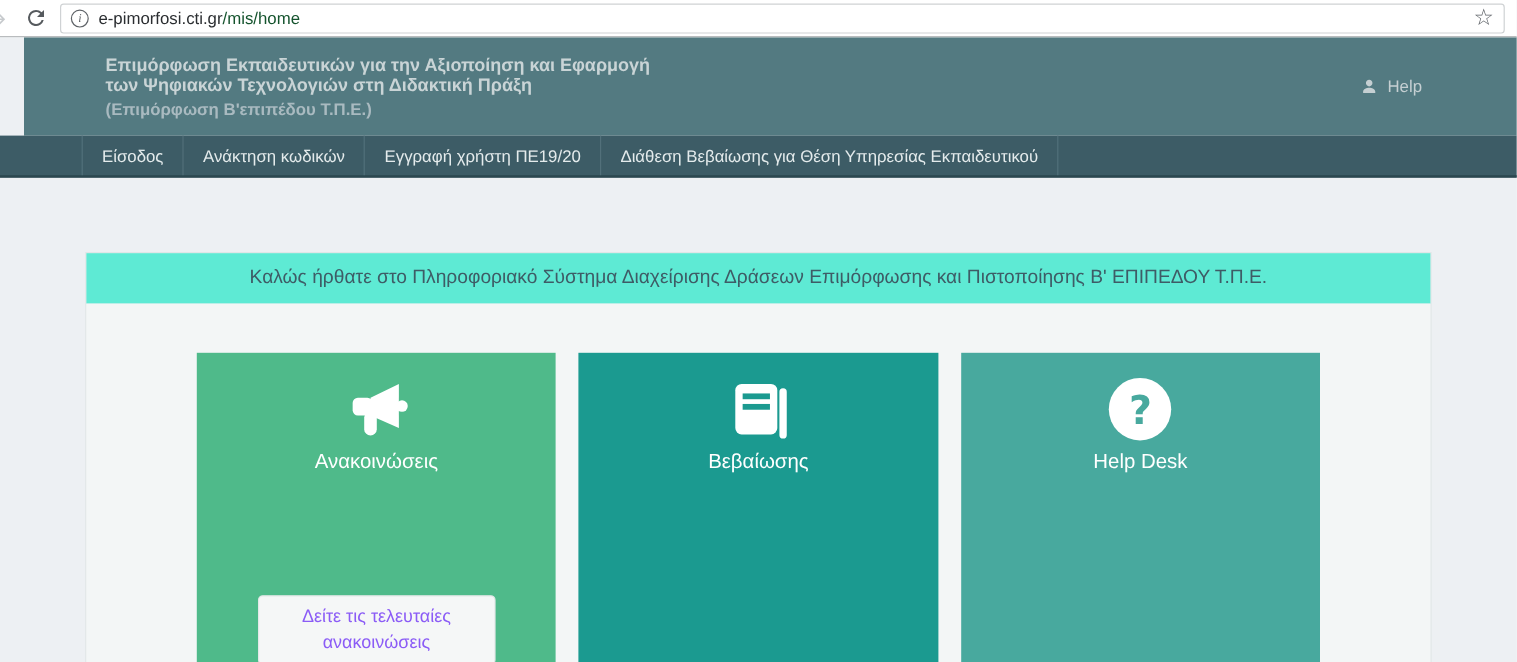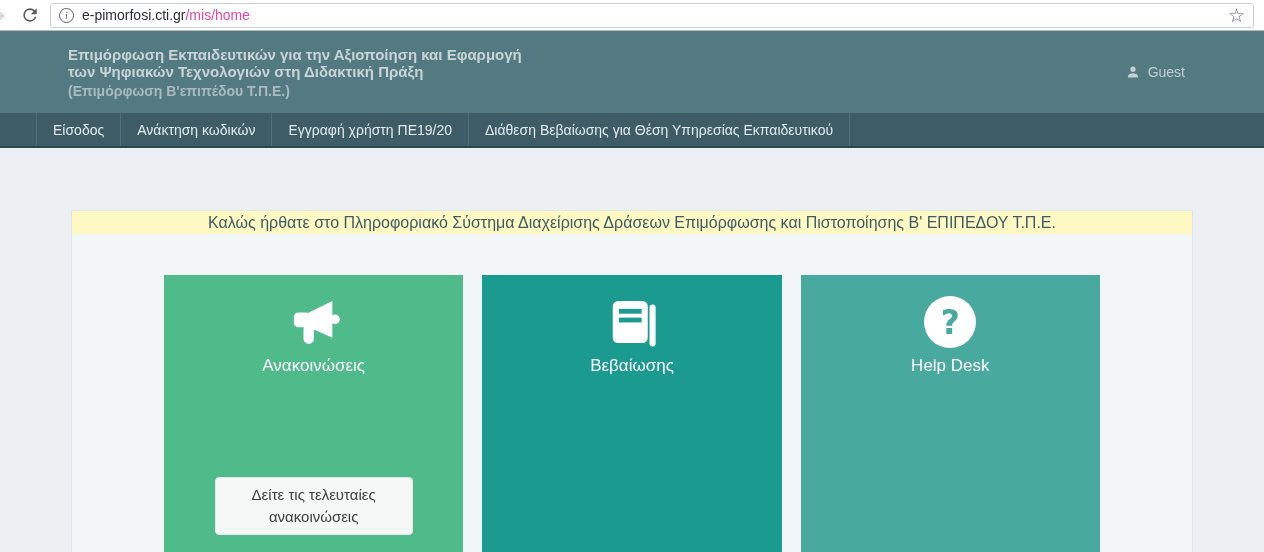--- a/index.html
+++ b/index.html
@@ -17,65 +17,65 @@
     flex:1; margin:0 10px 0 10px; height:25px; background:#fff;
     border:1px solid #cfd2d4; border-radius:3px;
     display:flex; align-items:center; padding:0 8px; cursor:text;
   }
   .info-icon {
     width:15px; height:15px; border:1.4px solid #5f6368; border-radius:50%;
     color:#5f6368; font-size:10px; font-style:italic; font-family:"Liberation Serif",serif;
     display:flex; align-items:center; justify-content:center; flex:0 0 auto; cursor:pointer;
   }
   .url { margin-left:8px; font-size:14px; color:#2b2e31; white-space:nowrap; flex:1; }
-  .url .path { color:#ec4899; }
+  .url .path { color:#14532d; }
   .star-icon { font-size:19px; color:#5f6368; line-height:1; cursor:pointer; flex:0 0 auto; }
 
   
   .siteheader {
     height:82px; background:#537a81; display:flex; align-items:center;
-    padding:0 79px 0 68px; justify-content:space-between;
+    padding:0 79px 0 68px; justify-content:space-between;margin-left:20px;
   }
   .titles .t1 { color:#c9d4d6; font-size:15px; font-weight:bold; line-height:17px; }
   .titles .t2 { color:#a9bac0; font-size:14px; font-weight:bold; margin-top:3px; }
   .guest { display:flex; align-items:center; gap:7px; cursor:pointer; }
   .guest svg { width:16px; height:16px; }
   .guest span { color:#c5cfd2; font-size:14px; }
 
   
-  .navbar { height:35px; background:#3d5c66; border-bottom:2px solid #2b474f; padding-left:36px; display:flex; }
+  .navbar { height:35px; background:#3d5c66; border-bottom:2px solid #2b474f; padding-left:68px; display:flex; }
   .nav-item {
     display:flex; align-items:center; padding:0 16px; color:#e4ebec; font-size:14px;
     text-decoration:none; border-left:1px solid #52707a; cursor:pointer; white-space:nowrap;
   }
   .nav-item:last-child { border-right:1px solid #52707a; }
 
   
   .main { padding-top:62px; }
   .panel { width:1122px; margin:0 auto; border:1px solid #e0e6e7; }
   .panel-heading {
-    height:23px; background:#fef9c3; display:flex; align-items:center; justify-content:center;
+    height:42px; background:#5eead4; display:flex; align-items:center; justify-content:center;
     color:#3e5c66; font-size:16px;
   }
   .panel-body { background:#f3f6f6; padding:41px 92px 0 92px; }
   .cards { display:flex; gap:19px; }
   .card {
     flex:1; height:310px; background:var(--card-color); position:relative; text-align:center;
   }
   .card-icon { height:58px; margin-top:18px; display:flex; align-items:center; justify-content:center; }
   .card-title { color:#ffffff; font-size:17px; margin-top:5px; }
   .q-circle {
     width:52px; height:52px; background:#fff; border-radius:50%;
     display:flex; align-items:center; justify-content:center;
     color:var(--card-color); font-size:33px; font-weight:bold; font-family:"DejaVu Sans",sans-serif;
   }
   .card-btn {
     position:absolute; top:202px; left:50%; transform:translateX(-50%);
     width:198px; min-height:50px; background:#f5f7f7; border:1px solid #e3e7e7; border-radius:4px;
-    color:#404040; font-size:15px; line-height:1.45; padding:6px 0; cursor:pointer;
+    color:#8b5cf6; font-size:15px; line-height:1.45; padding:6px 0; cursor:pointer;
     font-family:"Liberation Sans","DejaVu Sans",sans-serif;
   }
 </style>
 </head>
 <body>
 
 <div class="chrome">
   <svg class="fwd-frag" viewBox="0 0 24 24">
     <path d="M4 11h12l-5-5 1.5-1.5L20 12l-7.5 7.5L11 18l5-5H4z" fill="#9aa0a6"></path>
   </svg>
@@ -92,21 +92,21 @@
 <div class="siteheader">
   <div class="titles">
     <div class="t1">Επιμόρφωση Εκπαιδευτικών για την Αξιοποίηση και Εφαρμογή</div>
     <div class="t1">των Ψηφιακών Τεχνολογιών στη Διδακτική Πράξη</div>
     <div class="t2">(Επιμόρφωση Β'επιπέδου Τ.Π.Ε.)</div>
   </div>
   <div class="guest">
     <svg viewBox="0 0 24 24">
       <path d="M12 12c2.3 0 4.1-1.9 4.1-4.2S14.3 3.6 12 3.6 7.9 5.5 7.9 7.8 9.7 12 12 12zm0 1.8c-3.2 0-7.6 1.7-7.6 5v1.6h15.2v-1.6c0-3.3-4.4-5-7.6-5z" fill="#c5cfd2"></path>
     </svg>
-    <span>Guest</span>
+    <span>Help</span>
   </div>
 </div>
 
 <nav class="navbar">
   <a class="nav-item">Είσοδος</a>
   <a class="nav-item">Ανάκτηση κωδικών</a>
   <a class="nav-item">Εγγραφή χρήστη ΠΕ19/20</a>
   <a class="nav-item">Διάθεση Βεβαίωσης για Θέση Υπηρεσίας Εκπαιδευτικού</a>
 </nav>
 

